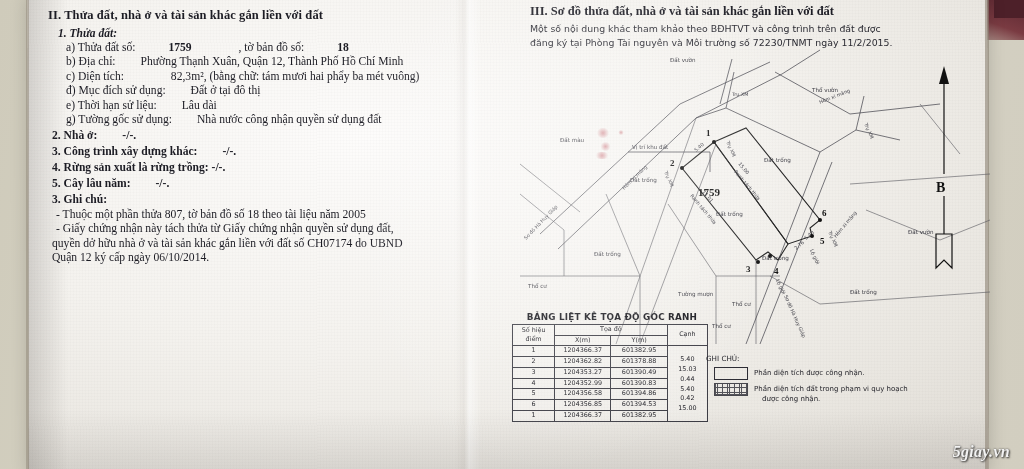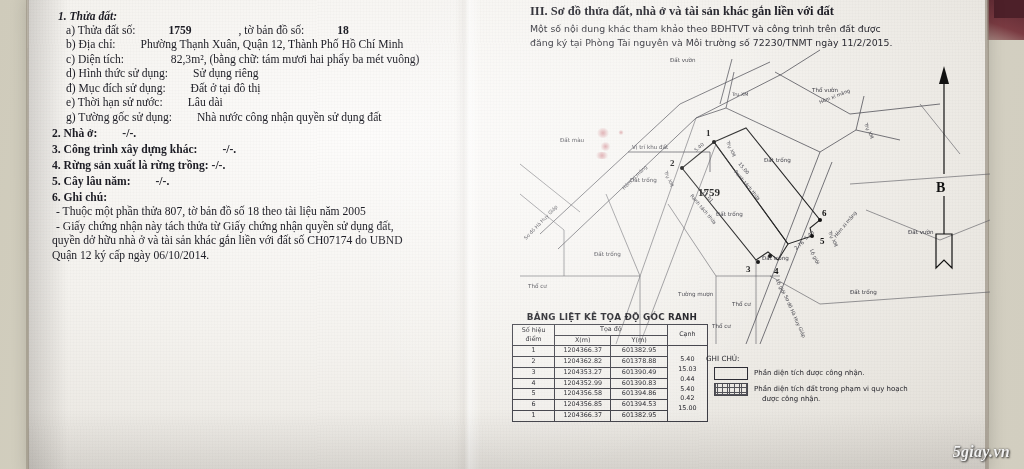--- a/index.html
+++ b/index.html
@@ -115,51 +115,48 @@
   <div class="shade-b"></div>
   <div class="edge-left"></div>
   <div class="edge-right"></div>
 
   <div class="seal" style="left:596px;top:128px;width:14px;height:10px;"></div>
   <div class="seal" style="left:600px;top:142px;width:11px;height:9px;"></div>
   <div class="seal" style="left:594px;top:152px;width:16px;height:7px;"></div>
   <div class="seal" style="left:618px;top:130px;width:6px;height:5px;"></div>
 
   <div class="colL">
+    <div class="h2">II. Thửa đất, nhà ở và tài sản khác gắn liền với đất</div>
     <div class="sec-it">1. Thửa đất:</div>
 
     <div class="ln">
       <span class="ind">a) Thửa đất số:</span>
       <span class="gap"></span><b>1759</b>
       <span class="gap3"></span><span>, tờ bản đồ số:</span>
       <span class="gap"></span><b>18</b>
     </div>
 
     <div class="ln">
       <span>b) Địa chỉ:</span>
       <span class="gap2"></span><span>Phường Thạnh Xuân, Quận 12, Thành Phố Hồ Chí Minh</span>
     </div>
 
     <div class="ln">
       <span>c) Diện tích:</span>
       <span class="gap3"></span><span>82,3m², (bằng chữ: tám mươi hai phẩy ba mét vuông)</span>
     </div>
 
-    <div class="ln">
-      <span>d) Hình thức sử dụng:</span>
-      <span class="gap2"></span><span>Sử dụng riêng</span>
-    </div>
 
     <div class="ln">
       <span>đ) Mục đích sử dụng:</span>
       <span class="gap2"></span><span>Đất ở tại đô thị</span>
     </div>
 
     <div class="ln">
-      <span>e) Thời hạn sử nước:</span>
+      <span>e) Thời hạn sử liệu:</span>
       <span class="gap2"></span><span>Lâu dài</span>
     </div>
 
     <div class="ln">
       <span>g) Tường gốc sử dụng:</span>
       <span class="gap2"></span><span>Nhà nước công nhận quyền sử dụng đất</span>
     </div>
 
     <div class="numit">
       <span>2. Nhà ở:</span>
@@ -170,21 +167,21 @@
       <span class="gap2"></span><span>-/-.</span>
     </div>
     <div class="numit">
       <span>4. Rừng sản xuất là rừng trồng:</span>
       <span>-/-.</span>
     </div>
     <div class="numit">
       <span>5. Cây lâu năm:</span>
       <span class="gap2"></span><span>-/-.</span>
     </div>
-    <div class="numit">6. Ghi chú:</div>
+    <div class="numit">3. Ghi chú:</div>
 
     <div class="note">- Thuộc một phần thửa 807, tờ bản đồ số 18 theo tài liệu năm 2005</div>
     <div class="note">- Giấy chứng nhận này tách thửa từ Giấy chứng nhận quyền sử dụng đất,</div>
     <div class="note" style="margin-left:12px;">quyền dở hữu nhà ở và tài sản khác gắn liền với đất số CH07174 do UBND</div>
     <div class="note" style="margin-left:12px;">Quận 12 ký cấp ngày 06/10/2014.</div>
   </div>
 
   <div class="colR">
     <div class="h3">III. Sơ đồ thửa đất, nhà ở và tài sản khác gắn liền với đất</div>
     <div class="sub">Một số nội dung khác tham khảo theo BĐHTVT và công trình trên đất được</div>

